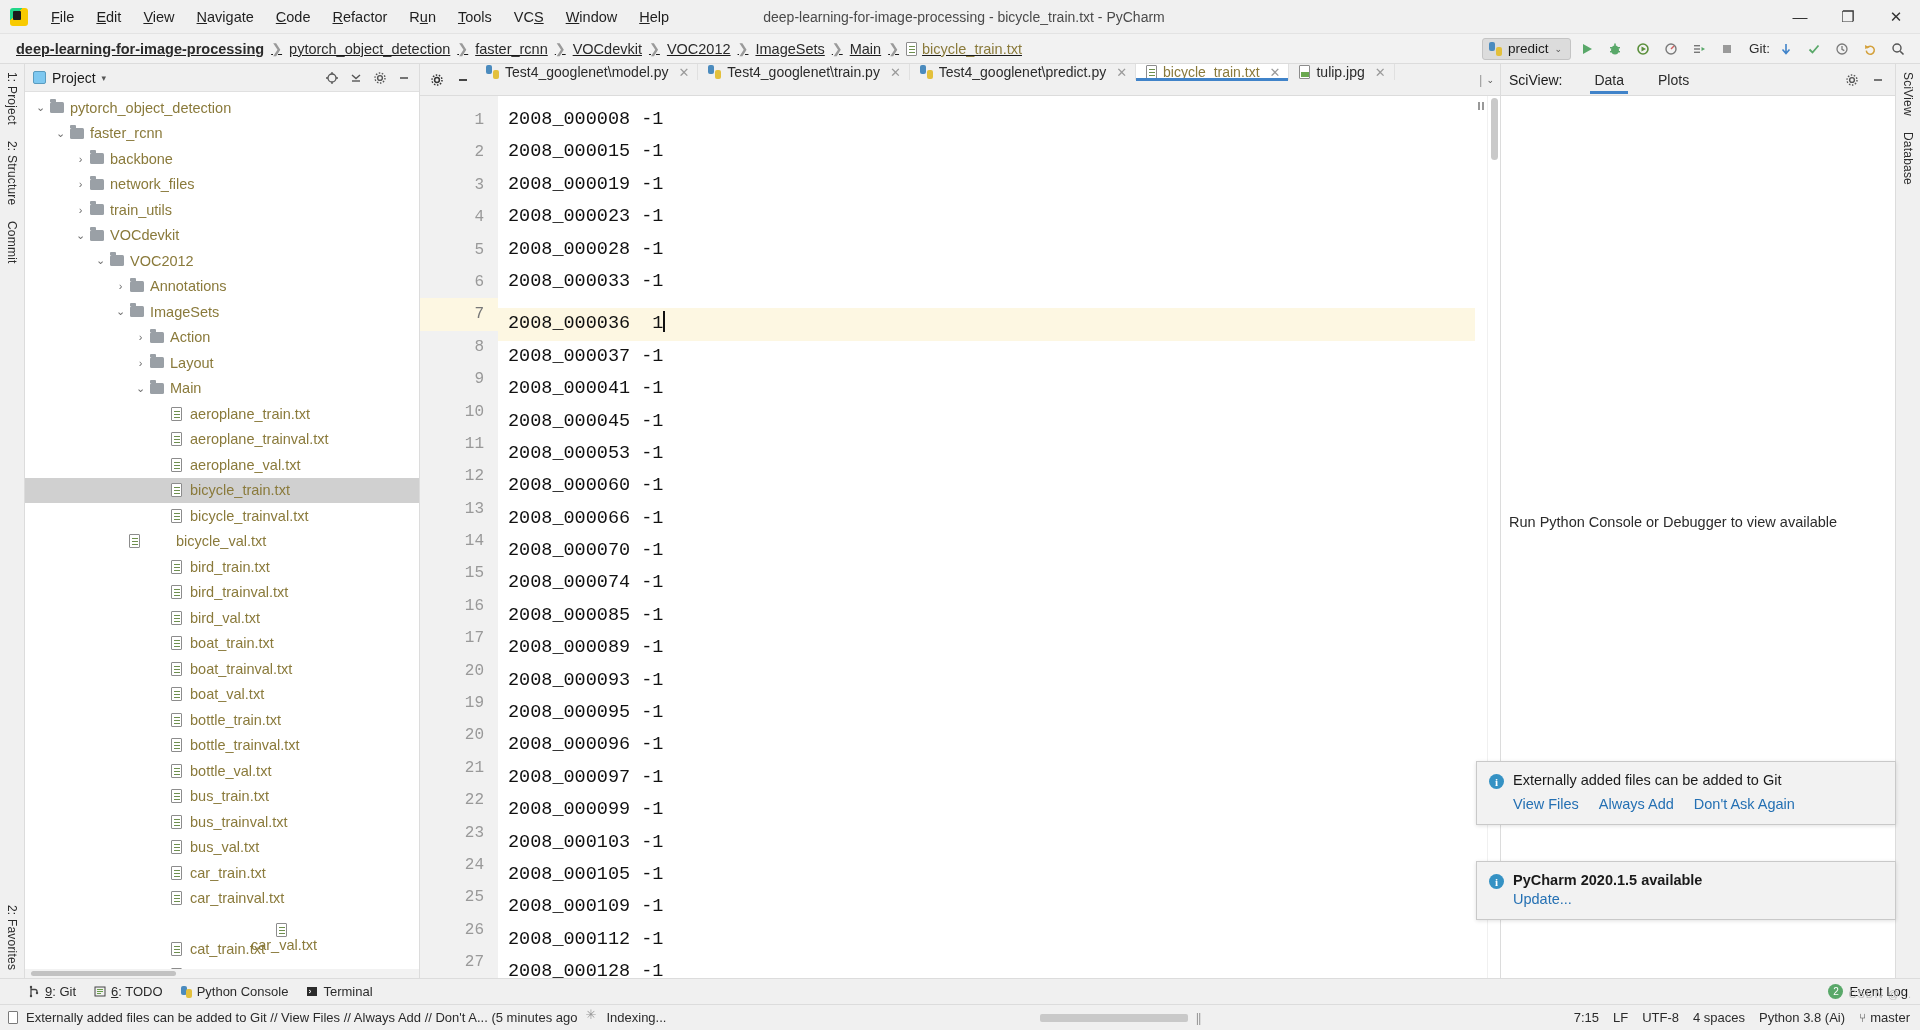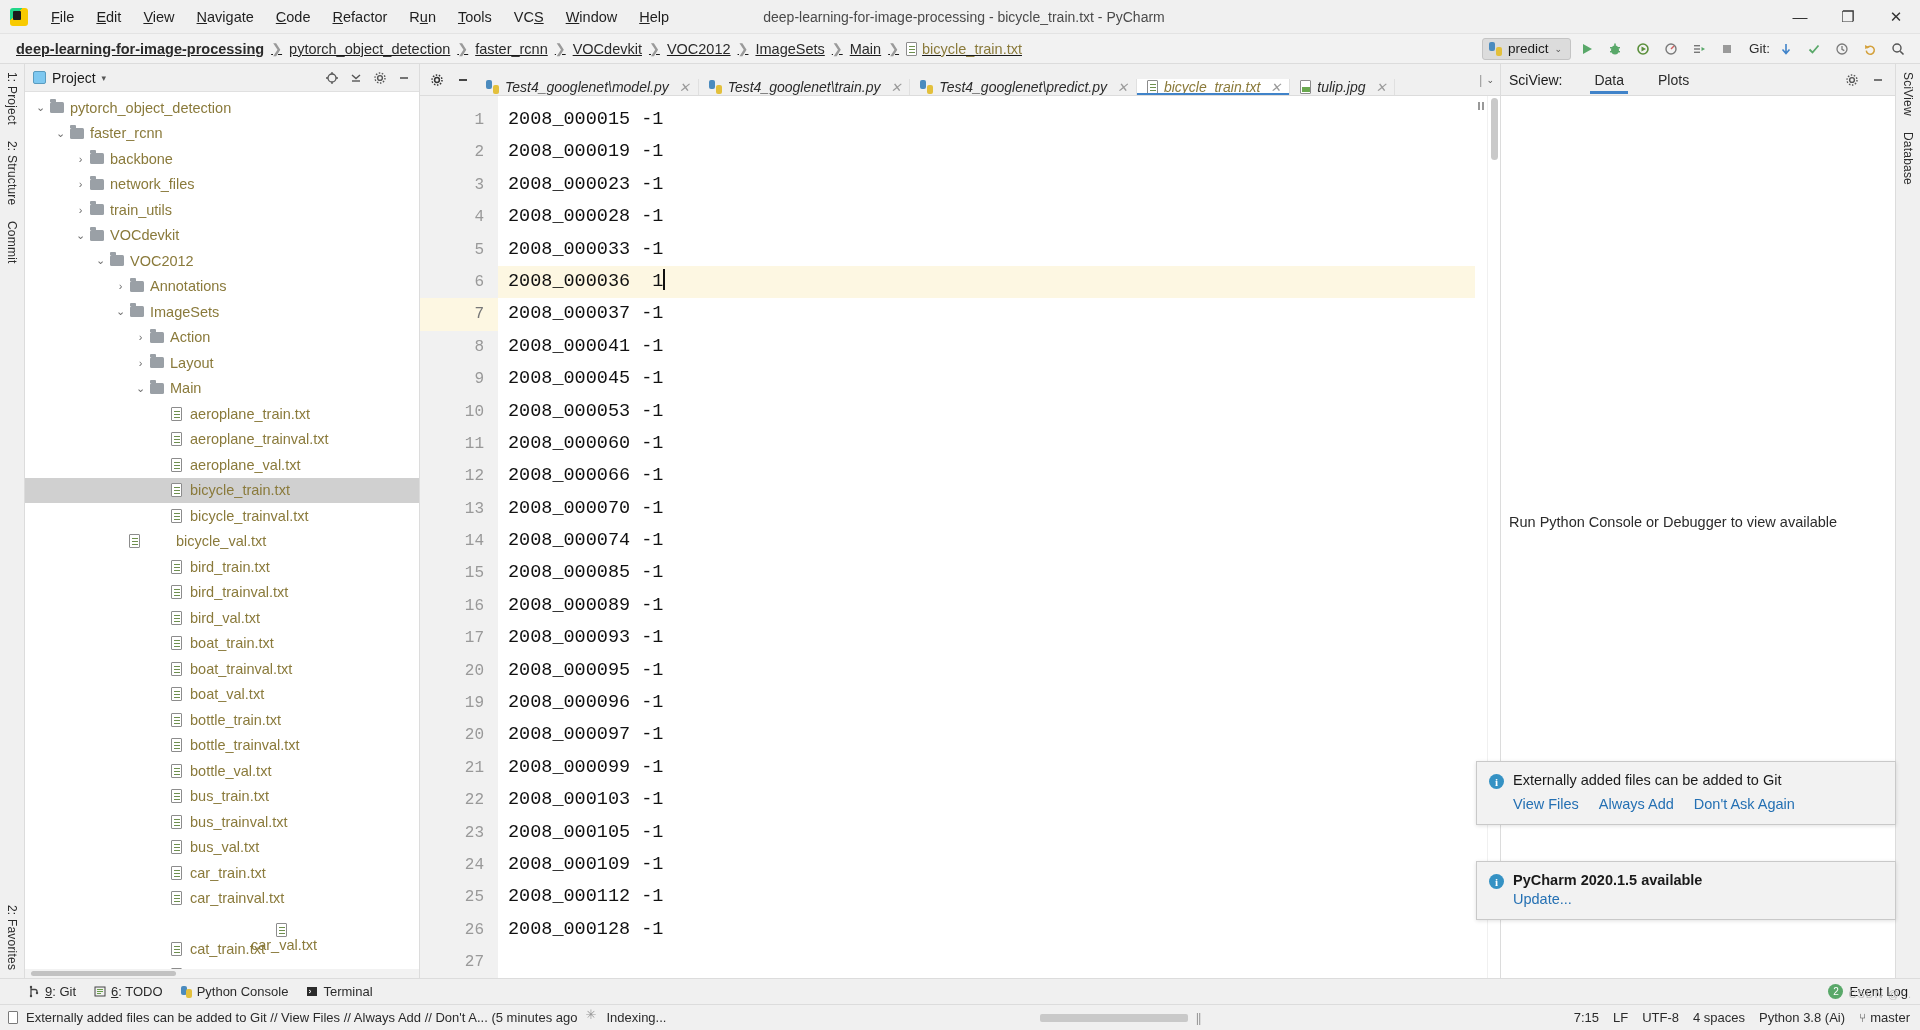--- a/index.html
+++ b/index.html
@@ -166,21 +166,21 @@
   }
   .gutter-line { height: 32.4px; line-height: 32.4px; padding-right: 14px; }
   .gutter-line.cur { background: #fdf7e2; color: #777; }
   .code {
     flex: 1; padding-top: 8px; font-family: "Liberation Mono", monospace;
     font-size: 18.5px; color: #111; position: relative; overflow: hidden; background: #fff;
   }
   .code-line {
     height: 32.4px; line-height: 32.4px; padding-left: 10px; white-space: pre; position: relative;
   }
-  .code-line.cur { background: #fdf7e2; }
+  .code-line.cur { background: #fdf7e2; margin-top: 10px; }
   .caret {
     display: inline-block; width: 1.5px; height: 21px; background: #111;
     vertical-align: -4px; margin-left: 0px;
   }
   .code-vscroll {
     width: 13px; background: #fff; flex: none; position: relative; border-left: 1px solid #f0f0f0;
   }
   .code-vscroll .thumb {
     position: absolute; top: 2px; left: 3px; width: 7px; height: 62px;
     background: #c9c9c9; border-radius: 4px;
@@ -690,21 +690,21 @@
                 <circle cx="7" cy="7" r="2.4" fill="none" stroke="#333" stroke-width="1.5"></circle>
                 <circle cx="7" cy="7" r="5" fill="none" stroke="#333" stroke-width="1.5" stroke-dasharray="1.5 1.6"></circle>
               </svg>
           </span>
           <span class="mini-icon">
             <svg width="14" height="14" viewBox="0 0 14 14">
                 <path d="M3 7 h8" stroke="#333" stroke-width="1.8"></path>
               </svg>
           </span>
         </div>
-        <div style="display:flex;align-items:flex-end;font-style:italic;" id="etabs">
+        <div style="display:flex;align-items:flex-start;" id="etabs">
             <div class="etab">
               <span class="py-glyph"></span>
               <span>Test4_googlenet\model.py</span>
               <span class="x">✕</span>
             </div>
             <div class="etab">
               <span class="py-glyph"></span>
               <span>Test4_googlenet\train.py</span>
               <span class="x">✕</span>
             </div>
@@ -754,20 +754,21 @@
             <div class="gutter-line">20</div>
             <div class="gutter-line">21</div>
             <div class="gutter-line">22</div>
             <div class="gutter-line">23</div>
             <div class="gutter-line">24</div>
             <div class="gutter-line">25</div>
             <div class="gutter-line">26</div>
             <div class="gutter-line">27</div>
           </div>
         <div class="code" id="code">
+            <div class="code-line">2008_000008 -1</div>
             <div class="code-line">2008_000015 -1</div>
             <div class="code-line">2008_000019 -1</div>
             <div class="code-line">2008_000023 -1</div>
             <div class="code-line">2008_000028 -1</div>
             <div class="code-line">2008_000033 -1</div>
             <div class="code-line cur">2008_000036  1<span class="caret"></span></div>
             <div class="code-line">2008_000037 -1</div>
             <div class="code-line">2008_000041 -1</div>
             <div class="code-line">2008_000045 -1</div>
             <div class="code-line">2008_000053 -1</div>

